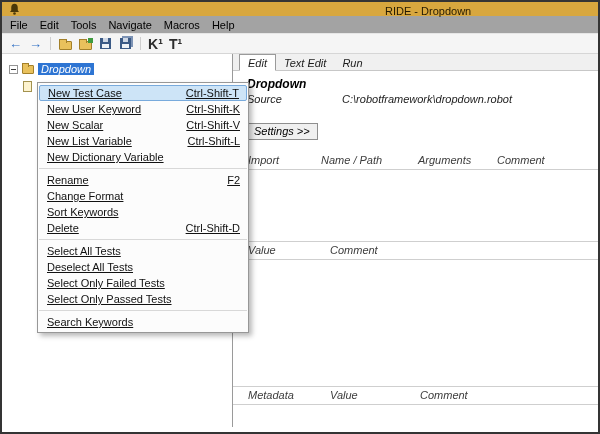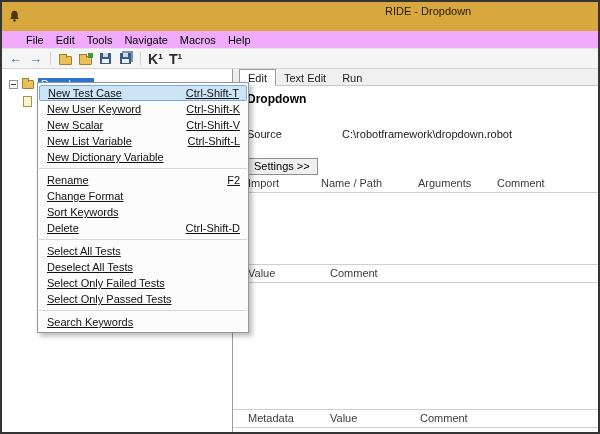--- a/index.html
+++ b/index.html
@@ -3,28 +3,28 @@
 <meta charset="utf-8">
 <style>
   * { margin:0; padding:0; box-sizing:border-box; }
   html,body { background:#ffffff; }
   body { font-family:"Liberation Sans", sans-serif; }
 
   .window { width:600px; height:434px; border:2px solid #343434; position:relative;
             background:#fff; overflow:hidden; }
 
   
-  .titlebar { height:29px; background:#d8a73e; display:flex; align-items:center;
+  .titlebar { height:14px; background:#d8a73e; display:flex; align-items:center;
               padding:0 6px; position:relative; }
   .app-icon { width:13px; height:13px; display:inline-flex; }
   .window-title { position:absolute; left:383px; top:3px; font-size:11px; color:#241a00; }
 
   
   .menubar { height:17px; display:flex; align-items:center; font-size:11px;
-             background:#f0abfc; padding-left:18px; }
+             background:#a3a3a3; padding-left:2px; }
   .mitem { padding:0 6px; color:#000; cursor:default; }
 
   
   .toolbar { height:21px; background:#f5f5f5; border-top:1px solid #e6e6e6;
              border-bottom:1px solid #d6d6d6; display:flex; align-items:center;
              padding:0 5px; gap:3px; font-size:11px; }
   .tbtn { min-width:17px; height:15px; display:flex; align-items:center; justify-content:center; }
   .arrow { color:#2f6fc4; font-weight:bold; font-size:13px; line-height:13px; }
   .tsep { width:1px; height:13px; background:#cfcfcf; margin:0 3px; }
   .icon-folder { width:13px; height:9px; background:#e9c15c; border:1px solid #a3802a;
@@ -33,47 +33,47 @@
                  background:#e9c15c; border:1px solid #a3802a; border-bottom:none; }
   .icon-folder.plus::after { content:""; position:absolute; right:-2px; top:-4px; width:5px; height:5px;
                  background:#3f9b3f; }
   .icon-save { width:11px; height:11px; background:#3b5a86; position:relative; }
   .icon-save::before { content:""; position:absolute; top:0; left:3px; width:5px; height:4px; background:#cfd8e6; }
   .icon-save::after  { content:""; position:absolute; bottom:1px; left:2px; width:7px; height:4px; background:#eef2f7; }
   .icon-save.all { box-shadow:2px -2px 0 0 #7d93b5; }
   .kicon { font-size:14px; font-weight:bold; color:#2d2d2d; }
 
   
-  .main { display:flex; height:373px; }
+  .main { display:flex; height:373px;font-style:italic; }
   .tree { width:231px; border-right:1px solid #9a9a9a; padding-top:8px; background:#fff; }
   .tree-row { display:flex; align-items:center; gap:4px; padding-left:7px; height:14px; font-size:11px; }
   .tree-row.child { padding-left:21px; margin-top:3px; }
   .expander { width:9px; height:9px; border:1px solid #949494; background:#fff; position:relative; flex:0 0 auto; }
   .expander::before { content:""; position:absolute; left:1px; right:1px; top:3px; height:1px; background:#3c3c3c; }
   .node-folder { width:12px; height:9px; background:#e9c15c; border:1px solid #a3802a; border-radius:1px;
                  position:relative; flex:0 0 auto; }
   .node-folder::before { content:""; position:absolute; top:-3px; left:-1px; width:5px; height:3px;
                  background:#e9c15c; border:1px solid #a3802a; border-bottom:none; }
   .node-label.selected { background:#2e75d3; color:#fff; padding:0 3px; }
   .icon-page { width:9px; height:11px; background:#fdf3cf; border:1px solid #a3924f; flex:0 0 auto; }
 
   
   .right { flex:1; display:flex; flex-direction:column; min-width:0; }
   .tabbar { height:17px; background:#f0f0f0; border-bottom:1px solid #c7c7c7;
             display:flex; align-items:stretch; padding-left:6px; font-size:11px; }
   .tab { padding:1px 8px 0; display:flex; align-items:center; color:#1c1c1c; }
   .tab.active { background:#fff; border:1px solid #9a9a9a; border-bottom:1px solid #fff; margin-bottom:-1px; }
   .content { flex:1; padding-top:6px; font-size:11px; background:#fff; overflow:hidden; }
   .suite-title { font-size:12px; font-weight:bold; padding-left:14px; height:16px; color:#000; }
-  .source-row { padding-left:14px; margin-top:20px; height:14px; color:#1c1c1c; }
+  .source-row { padding-left:14px; margin-top:0; height:14px; color:#1c1c1c; }
   .source-label { display:inline-block; width:92px; }
   .settings-btn { margin:16px 0 0 13px; border:1px solid #8f8f8f; background:#f0f0f0;
                   font-size:11px; font-family:inherit; padding:1px 7px 2px; display:inline-block; }
   .tbl-head { display:grid; border-bottom:1px solid #cfcfcf; color:#3c3c3c; }
-  .imports .tbl-head { grid-template-columns:80px 97px 79px 1fr; }
+  .imports .tbl-head { grid-template-columns:80px 97px 79px 1fr; margin-top:12px; }
   .threecol .tbl-head { grid-template-columns:89px 90px 1fr; }
   .tbl-head span { padding:2px 8px 3px; white-space:nowrap; overflow:hidden; }
   .tbl-head span:first-child { padding-left:15px; }
   .tbl-body { border-bottom:1px solid #cfcfcf; }
   .imports .tbl-body { height:72px; }
   .vars .tbl-body { height:127px; }
   .meta .tbl-body { height:26px; border-bottom:none; }
 
   
   .context-menu { position:absolute; left:35px; top:80px; width:212px; background:#fcfcfc;

